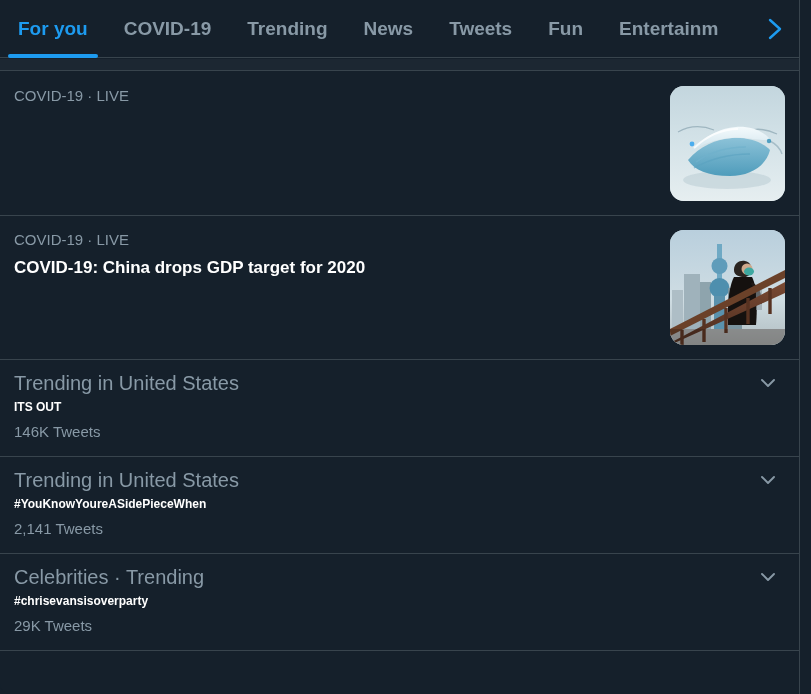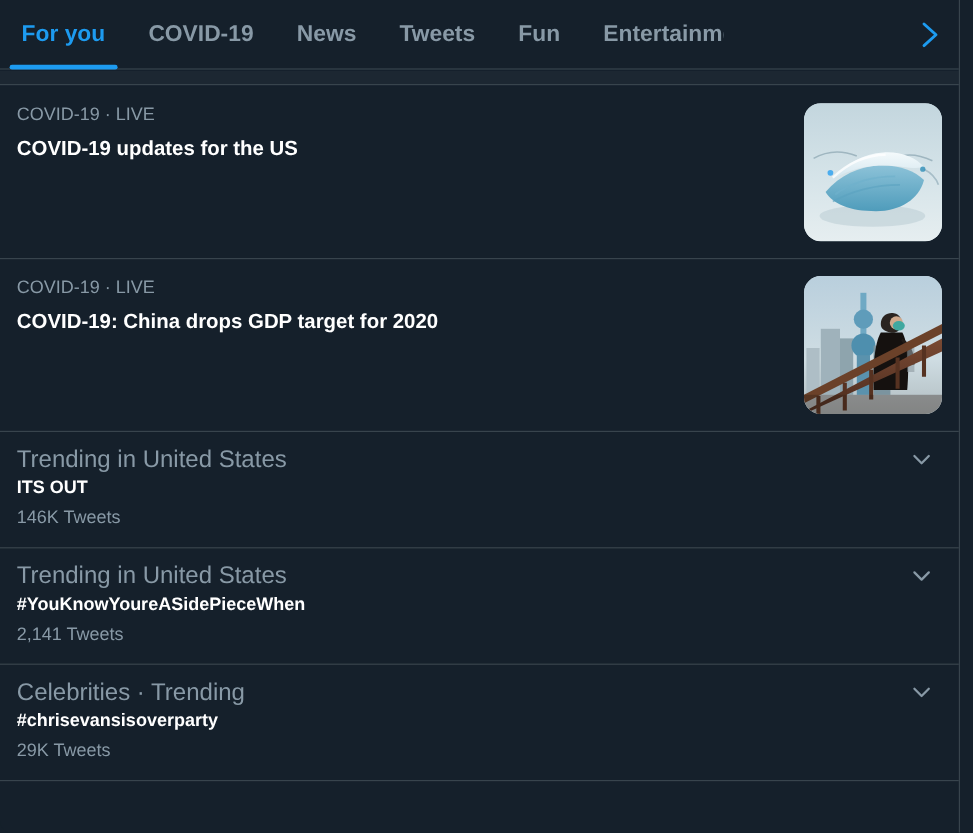--- a/index.html
+++ b/index.html
@@ -132,21 +132,21 @@
     padding:12px 14px 13px 14px;
     border-bottom:1px solid #38444d;
     cursor:pointer;
   }
   .trend-cat {
     font-size:20px;
     color:#8899a6;
     line-height:22px;
   }
   .trend-name {
-    font-size:15px;
+    font-size:12px;
     font-weight:bold;
     color:#ffffff;
     line-height:24px;
     margin-top:1px;
   }
   .trend-count {
     font-size:15px;
     color:#8899a6;
     line-height:22px;
     margin-top:2px;
@@ -169,20 +169,23 @@
 
     <div class="tab active">
       <span>For you</span>
       <span class="tab-underline"></span>
     </div>
 
     <div class="tab">
       <span>COVID-19</span>
     </div>
 
+    <div class="tab">
+      <span>Trending</span>
+    </div>
 
     <div class="tab">
       <span>News</span>
     </div>
 
     <div class="tab">
       <span>Tweets</span>
     </div>
 
     <div class="tab">
@@ -202,21 +205,20 @@
     </div>
   </div>
 
   <div class="divider-band"></div>
 
   <div class="content">
 
     <div class="news-card">
       <div class="news-text">
         <div class="news-meta">COVID-19 · LIVE</div>
-        <div class="news-headline">COVID-19 updates for the US</div>
       </div>
       <div class="news-thumb">
         <svg viewBox="0 0 115 115" preserveAspectRatio="none">
           <defs>
             <linearGradient id="bgm" x1="0" y1="0" x2="0" y2="1">
               <stop offset="0" stop-color="#c3d6de"></stop>
               <stop offset="0.55" stop-color="#d6e4e9"></stop>
               <stop offset="1" stop-color="#e6eef0"></stop>
             </linearGradient>
             <linearGradient id="maskTop" x1="0" y1="0" x2="0" y2="1">

